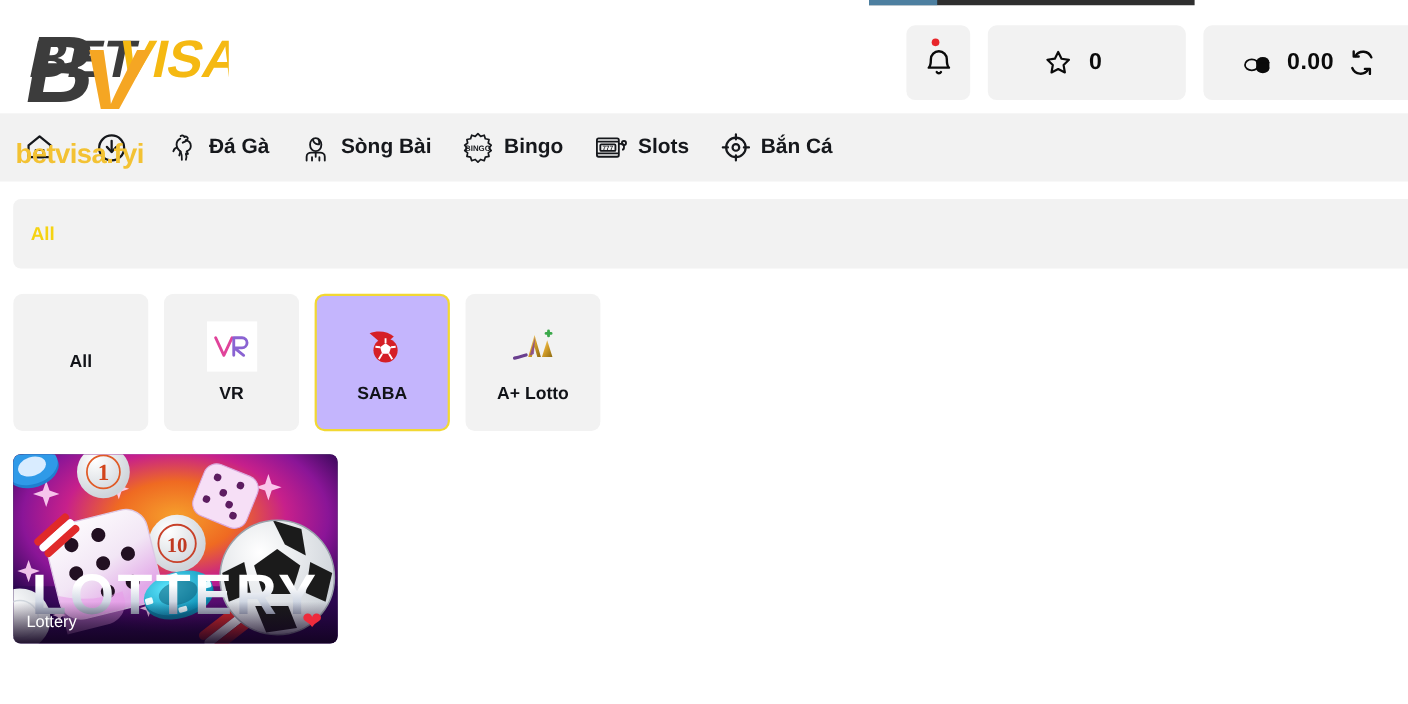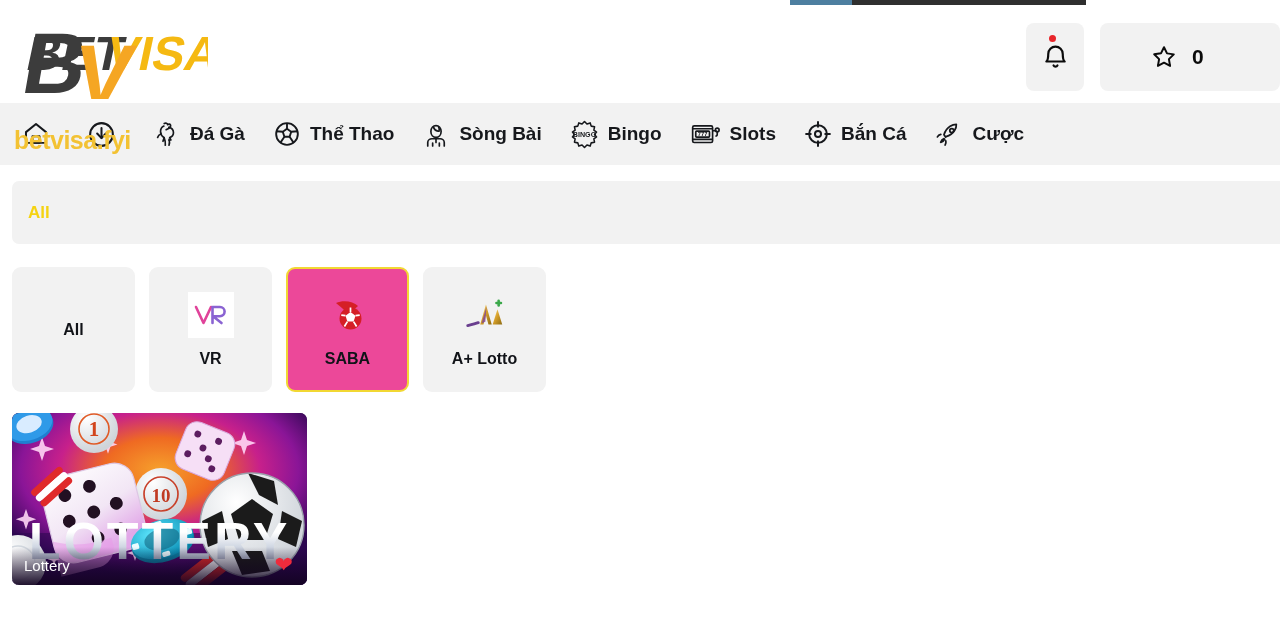--- a/index.html
+++ b/index.html
@@ -82,21 +82,21 @@
   
   .providers {
     position:absolute; left:12px; top:267px;
     display:flex; gap:14px;
   }
   .pcard {
     width:123px; height:125px; border-radius:9px; background:#f2f2f2;
     display:flex; flex-direction:column; align-items:center; justify-content:center;
     cursor:pointer; border:2px solid transparent;
   }
-  .pcard.selected { border-color:#f2d833; background:#ec4899; }
+  .pcard.selected { border-color:#f2d833; background:#c4b5fd; }
   .pcard.plain { justify-content:center; }
   .pcard-label { font-size:16px; font-weight:bold; color:#111318; margin-top:12px; }
   .pcard.plain .pcard-label { margin-top:0; }
   .pcard-logo { width:46px; height:46px; display:flex; align-items:center; justify-content:center; }
 
   
   .game-grid { position:absolute; left:12px; top:413px; display:flex; gap:14px; }
   .game-tile {
     width:295px; height:172px; border-radius:7px; overflow:hidden;
     position:relative; cursor:pointer;
@@ -154,20 +154,35 @@
         </svg>
       </div>
 
       <div class="hbox hbox-fav">
         <svg width="28" height="28" viewBox="0 0 24 24" fill="none" stroke="#0b0b0b" stroke-width="1.7" stroke-linejoin="round">
           <path d="M12 3.6l2.6 5.3 5.8.85-4.2 4.1 1 5.8-5.2-2.75L6.8 19.6l1-5.8-4.2-4.1 5.8-.85z"></path>
         </svg>
         <span class="count-text">0</span>
       </div>
 
+      <div class="hbox hbox-bal">
+        <svg width="30" height="26" viewBox="0 0 30 26" fill="none" stroke="#0b0b0b" stroke-width="1.6">
+          <ellipse cx="10" cy="15" rx="6.2" ry="5"></ellipse>
+          <ellipse cx="20" cy="12.5" rx="6" ry="4.6" fill="#0b0b0b" stroke="none"></ellipse>
+          <rect x="14" y="12.5" width="12" height="5.5" fill="#0b0b0b" stroke="none"></rect>
+          <ellipse cx="20" cy="18" rx="6" ry="4.6" fill="#0b0b0b" stroke="none"></ellipse>
+        </svg>
+        <span class="bal-text">0.00</span>
+        <svg width="26" height="26" viewBox="0 0 24 24" fill="none" stroke="#0b0b0b" stroke-width="2" stroke-linecap="round" stroke-linejoin="round">
+          <path d="M20 7.5A7.5 7.5 0 0 0 6.6 6.4"></path>
+            <polyline points="5.2,2.6 5.2,6.8 9.4,6.8"></polyline>
+          <path d="M4 16.5A7.5 7.5 0 0 0 17.4 17.6"></path>
+            <polyline points="18.8,21.4 18.8,17.2 14.6,17.2"></polyline>
+        </svg>
+      </div>
 
     </div>
   </div>
 
   <div class="navbar">
 
     <div class="nav-item">
       <svg width="28" height="28" viewBox="0 0 24 24" fill="none" stroke="#16181c" stroke-width="1.7" stroke-linecap="round" stroke-linejoin="round">
         <path d="M3.4 10.4L12 3.4l8.6 7v9.2H3.4z"></path>
           <rect x="9" y="14" width="6" height="5.6"></rect>
@@ -190,28 +205,20 @@
         <path d="M13.6 6.6c2.4.5 4.2 2.3 4.2 4.8 0 2.4-1.5 3.6-3.4 4.3l1.1 2.2-1.6.3"></path>
         <path d="M13.8 7.4l-2.6 1.3"></path>
         <path d="M9.2 5.4C7.4 6.3 6.2 8 6.2 10.2c0 2.6 1.5 4.4 3.2 5.6l-1 3.3"></path>
         <path d="M9.4 15.8c.9 2.2 1.3 4.6 1.1 6.8"></path>
         <path d="M13.9 17.4c.5 2 .4 3.8-.1 5.2"></path>
         <path d="M6.6 12.6c-1.4.4-2.6 1.6-3 3.1"></path>
       </svg>
       <span class="nav-label">Đá Gà</span>
     </div>
 
-    <div class="nav-item">
-      <svg width="28" height="28" viewBox="0 0 24 24" fill="none" stroke="#16181c" stroke-width="1.6">
-        <circle cx="12" cy="12" r="9.3"></circle>
-        <polygon points="12,7.4 15.6,10.1 14.2,14.4 9.8,14.4 8.4,10.1"></polygon>
-        <path d="M12 2.7v4.7M3.1 9.6l5.3.5M20.9 9.6l-5.3.5M6.2 19.6l3.6-5.2M17.8 19.6l-3.6-5.2"></path>
-      </svg>
-      <span class="nav-label">Thể Thao</span>
-    </div>
 
     <div class="nav-item">
       <svg width="28" height="29" viewBox="0 0 24 26" fill="none" stroke="#16181c" stroke-width="1.5" stroke-linecap="round" stroke-linejoin="round">
         <path d="M7.4 10.4c0-3.1 2-5.4 4.6-5.4s4.6 2.3 4.6 5.4c0 3-2 5.2-4.6 5.2s-4.6-2.2-4.6-5.2z"></path>
         <path d="M9.7 6.3c.5 2 2 3.4 4.2 3.8M14.3 6.1c.7 1.3.8 2.7.4 4"></path>
         <path d="M4.6 23.2v-3.1c0-1.9 1.7-3.3 3.8-3.3h7.2c2.1 0 3.8 1.4 3.8 3.3v3.1"></path>
         <path d="M9 23.2v-2.6M15 23.2v-2.6M12 17v3.2"></path>
       </svg>
       <span class="nav-label">Sòng Bài</span>
     </div>
@@ -241,29 +248,20 @@
     <div class="nav-item">
       <svg width="28" height="28" viewBox="0 0 24 24" fill="none" stroke="#16181c" stroke-width="1.7" stroke-linecap="round">
         <circle cx="12" cy="12" r="7.6"></circle>
           <circle cx="12" cy="12" r="2.6"></circle>
         <path d="M12 1.8v4M12 18.2v4M1.8 12h4M18.2 12h4"></path>
       </svg>
       <span class="nav-label">Bắn Cá</span>
     </div>
 
 
-    <div class="nav-item">
-      <svg width="29" height="28" viewBox="0 0 24 24" fill="none" stroke="#16181c" stroke-width="1.5" stroke-linecap="round" stroke-linejoin="round">
-        <path d="M9.6 14.6c-1.1-1.1-1.5-2-1.5-2 .8-2.6 2.6-5.6 5.3-7.3 2-1.3 4-1.6 5.3-1.6.1 1.3-.2 3.3-1.5 5.3-1.7 2.7-4.7 4.5-7.3 5.3 0 0-.9-.4-1.3-.8"></path>
-        <circle cx="14.8" cy="9.1" r="1.7"></circle>
-        <path d="M8.2 15.9c-1.5.5-2.4 1.7-2.9 3.2 1.6-.4 2.9-1.2 3.5-2.6"></path>
-        <path d="M5.4 12.4c-1.3.3-2.3 1-2.9 2.1M9.7 17.9c.3 1.3.1 2.5-.6 3.5"></path>
-      </svg>
-      <span class="nav-label">Cược</span>
-    </div>
   </div>
 
   <div class="watermark-url">betvisa.fyi</div>
 
   <div class="filterbar">
     <div class="filter-tab">All</div>
   </div>
 
   <div class="providers">
 

